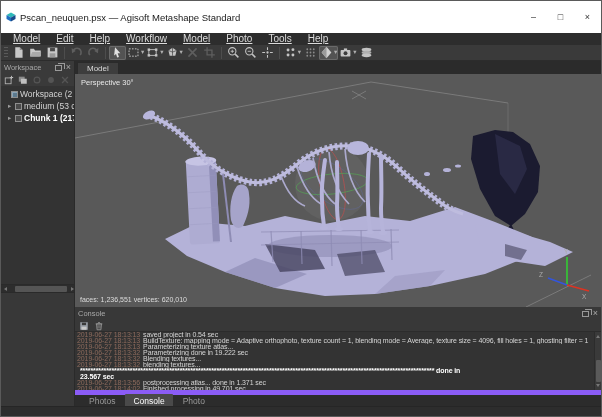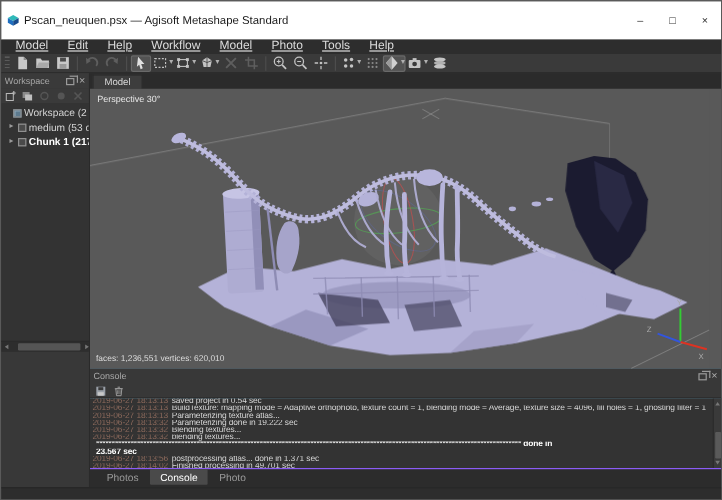--- a/index.html
+++ b/index.html
@@ -69,21 +69,21 @@
   .cline{font-size:7px;line-height:6px;height:6px;white-space:pre;overflow:hidden;letter-spacing:-0.1px;}
   .ts{color:#8d6a5c;margin-right:3px;}
   .msg{color:#d6d6d6;}
   .cline.bold .msg{font-weight:bold;color:#ffffff;}
   .vscroll{position:absolute;right:0;top:0;bottom:0;width:7px;background:#3a3a3a;border-left:1px solid #2c2c2c;}
   .vthumb{position:absolute;left:1px;width:5px;height:22px;bottom:8px;background:#5a5a5a;border-radius:1px;}
   .varrow{position:absolute;left:1px;width:5px;height:5px;}
   .varrow.up{top:1px;border-left:2.5px solid transparent;border-right:2.5px solid transparent;border-bottom:3px solid #777;width:0;}
   .varrow.down{bottom:1px;border-left:2.5px solid transparent;border-right:2.5px solid transparent;border-top:3px solid #777;width:0;}
   
-  .bottom-tabs{height:16px;background:#2c2c2c;display:flex;align-items:flex-start;flex:0 0 auto;padding-left:6px;gap:2px;border-top:1px solid #8b5cf6;}
+  .bottom-tabs{height:16px;background:#2c2c2c;display:flex;align-items:center;flex:0 0 auto;padding-left:6px;gap:2px;border-top:5px solid #8b5cf6;}
   .btab{height:13px;padding:0 8px;display:flex;align-items:center;font-size:8.5px;color:#9a9a9a;}
   .btab.active{background:#4a4a4a;color:#ffffff;border-radius:1px;}
   
   .footer{height:10px;background:#2d2d2d;flex:0 0 auto;border-top:1px solid #262626;}
   svg{display:block;}
 </style>
 </head>
 <body>
 
 <div class="window">

